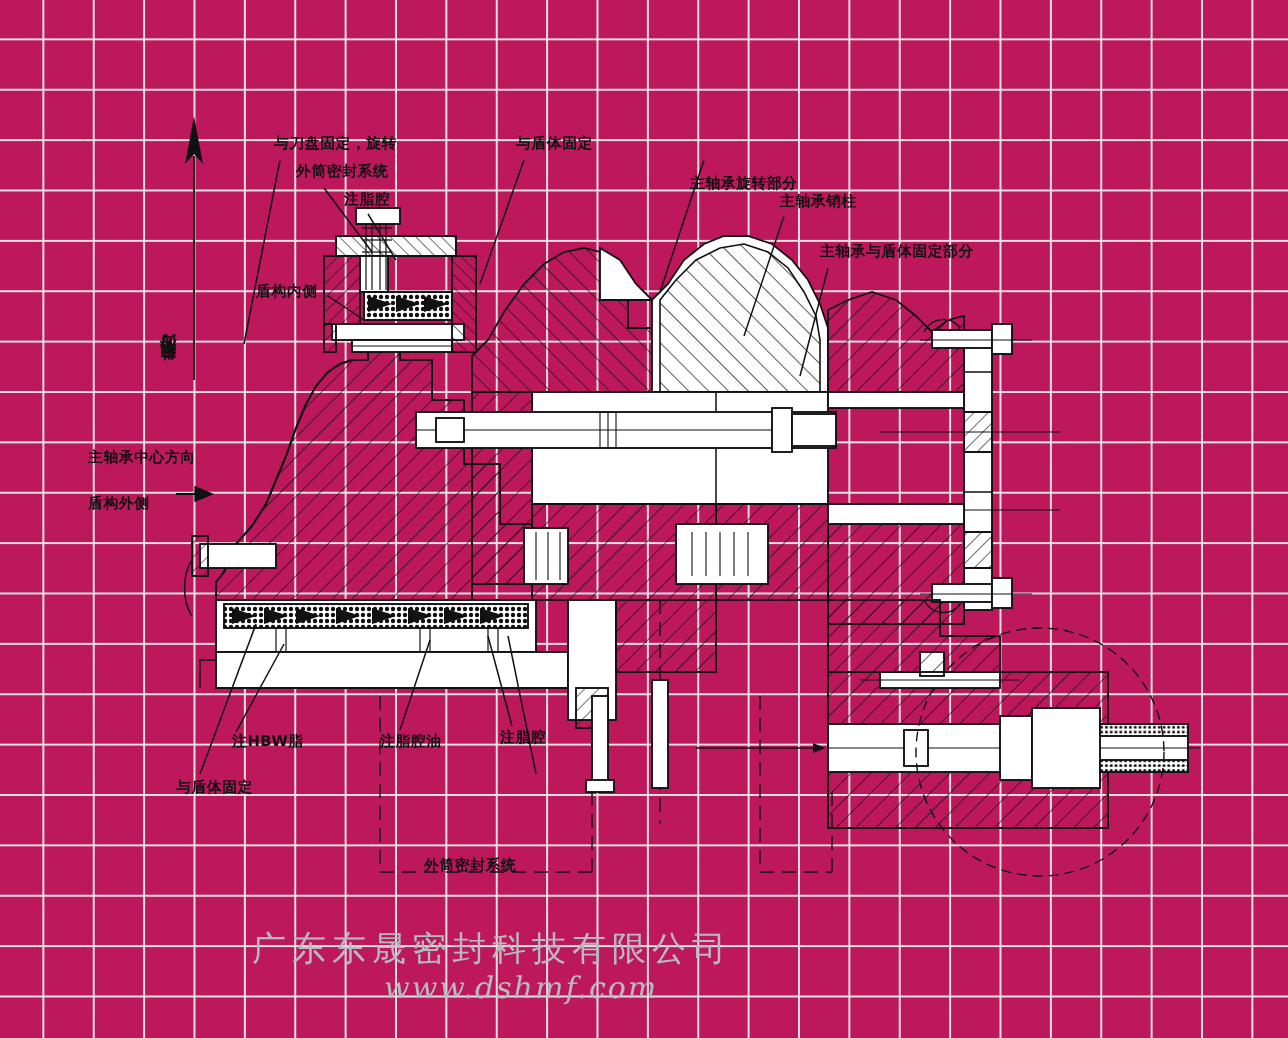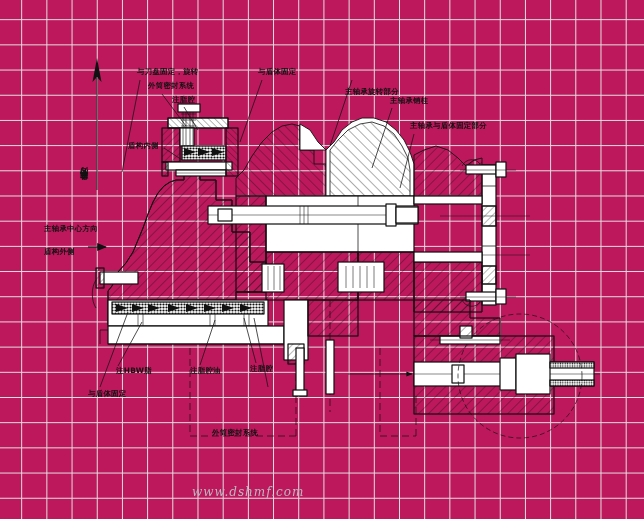--- a/index.html
+++ b/index.html
@@ -12,21 +12,21 @@
       linear-gradient(to bottom, #e3e3e3 1px, transparent 1px);
     background-size:25.2px 25.2px;
     background-position:-4px -6px;
   }
   #drawing{position:absolute;inset:0;}
   .lbl{position:absolute;font-family:"DejaVu Sans","Liberation Sans",sans-serif;
        font-size:7.4px;font-weight:bold;color:#111;white-space:nowrap;letter-spacing:.3px;}
   .lbl.v{writing-mode:vertical-rl;transform:rotate(180deg);letter-spacing:1px;font-size:8px;}
   .wm{position:absolute;color:#b9b9c2;white-space:nowrap;}
   .wm1{font-family:"DejaVu Serif","Liberation Serif",serif;font-size:17px;letter-spacing:3px;}
-  .wm2{font-family:"DejaVu Serif","Liberation Serif",serif;font-style:italic;font-size:12px;letter-spacing:1px;}
+  .wm2{font-family:"DejaVu Serif","Liberation Serif",serif;font-style:italic;font-size:15px;letter-spacing:1px;}
 </style>
 </head>
 <body>
 
 <div id="stage">
 
   <div id="grid"></div>
 
   <svg id="drawing" viewBox="0 0 644 519">
     <defs>
@@ -343,15 +343,16 @@
   <div class="lbl" style="left:410px;top:121px;">主轴承与盾体固定部分</div>
   <div class="lbl" style="left:128px;top:141px;">盾构内侧</div>
   <div class="lbl" style="left:44px;top:224px;">主轴承中心方向</div>
   <div class="lbl" style="left:44px;top:247px;">盾构外侧</div>
   <div class="lbl" style="left:116px;top:366px;">注HBW脂</div>
   <div class="lbl" style="left:88px;top:389px;">与盾体固定</div>
   <div class="lbl" style="left:190px;top:366px;">注脂腔油</div>
   <div class="lbl" style="left:250px;top:364px;">注脂腔</div>
   <div class="lbl" style="left:212px;top:388px;margin-top:40px;">外筒密封系统</div>
 
+  <div class="wm wm1" style="left:126px;top:463px;">广东东晟密封科技有限公司</div>
   <div class="wm wm2" style="left:192px;top:485px;">www.dshmf.com</div>
 
 </div>
 
 </body></html>

